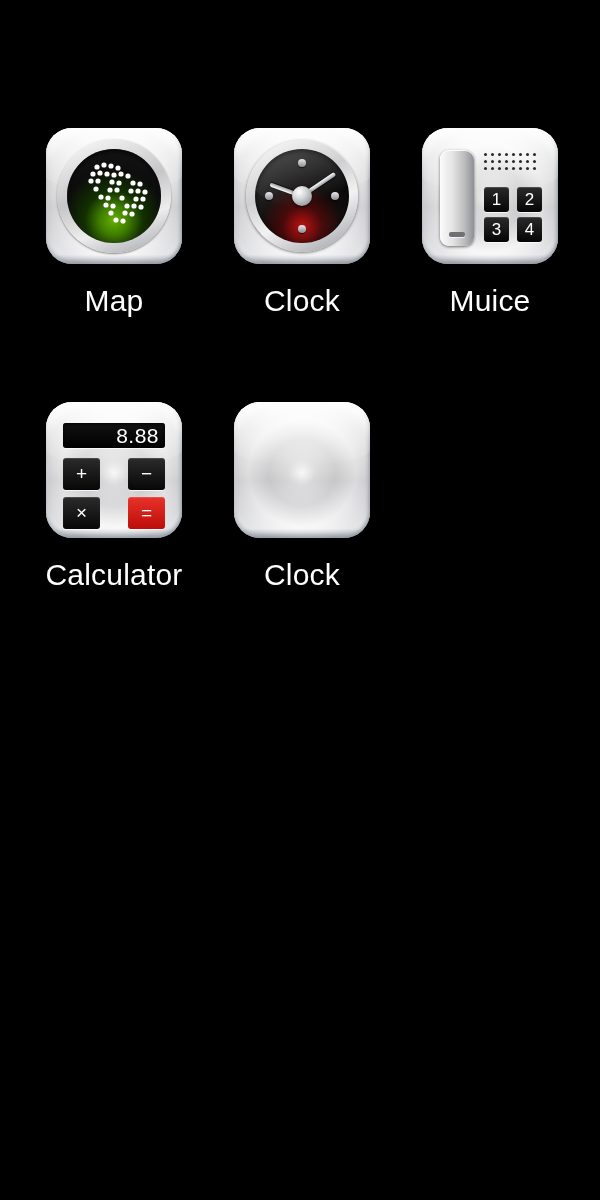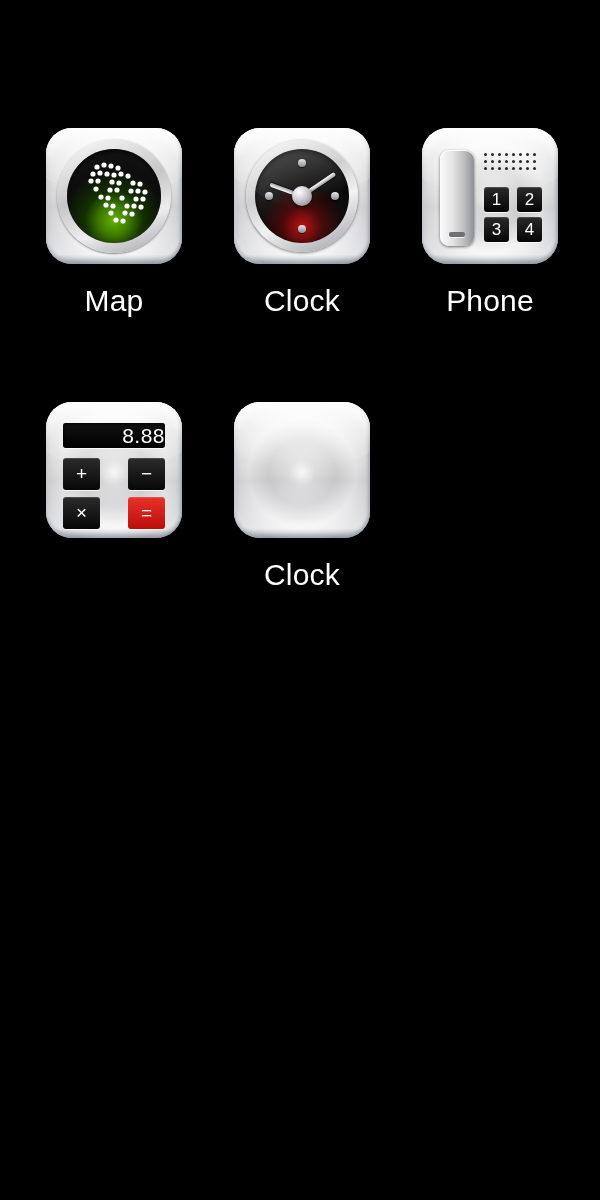--- a/index.html
+++ b/index.html
@@ -249,20 +249,21 @@
     position: absolute;
     left: 17px; top: 21px;
     width: 102px; height: 25px;
     border-radius: 3px;
     background: linear-gradient(180deg, #121212, #000000);
     box-shadow: inset 0 1px 3px rgba(0,0,0,.95), 0 1px 0 rgba(255,255,255,.7);
     color: #ffffff;
     font-size: 21px;
     line-height: 25px;
     text-align: right;
+    padding-right: 6px;
     box-sizing: border-box;
     letter-spacing: .5px;
   }
   .cal-key {
     position: absolute;
     width: 37px; height: 32px;
     border-radius: 3px;
     background: linear-gradient(180deg, #2b2b2b, #070707);
     color: #ffffff;
     font-size: 19px;
@@ -384,33 +385,34 @@
               <div class="ph-sdot" style="left:35px; top:14px"></div>
             <div class="ph-sdot" style="left:42px; top:14px"></div>
               <div class="ph-sdot" style="left:49px; top:14px"></div>
           </div>
           <div class="ph-key" style="left:62px;  top:59px">1</div>
           <div class="ph-key" style="left:95px;  top:59px">2</div>
           <div class="ph-key" style="left:62px;  top:89px">3</div>
           <div class="ph-key" style="left:95px;  top:89px">4</div>
         </div>
       </div>
-      <div class="app-label">Phone</div>
+      <div class="app-label">Muice</div>
     </div>
 
     <div class="app-cell">
       <div class="tile">
         <div class="glyph">
           <div class="cal-screen">8.88</div>
           <div class="cal-key" style="left:17px; top:56px">+</div>
           <div class="cal-key" style="left:82px; top:56px">−</div>
           <div class="cal-key" style="left:17px; top:95px">×</div>
           <div class="cal-key eq" style="left:82px; top:95px">=</div>
         </div>
       </div>
+      <div class="app-label">Calculator</div>
     </div>
 
     <div class="app-cell">
       <div class="tile">
         <div class="glyph"></div>
       </div>
       <div class="app-label">Clock</div>
     </div>
 
     <div class="app-cell empty"></div>

